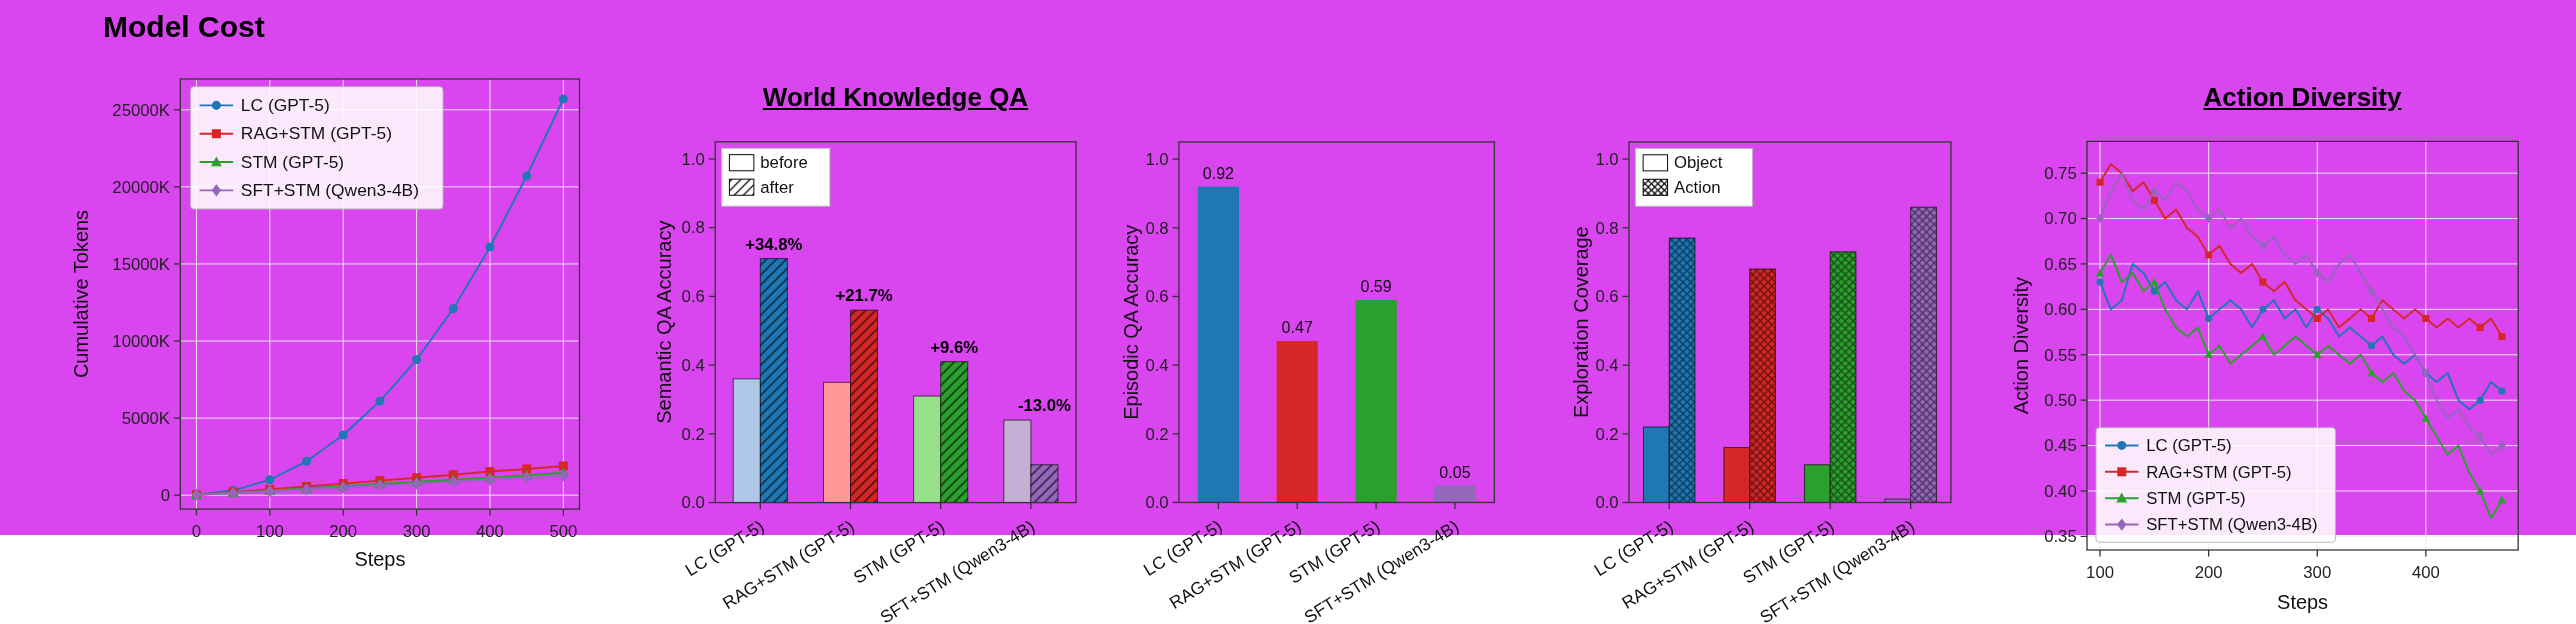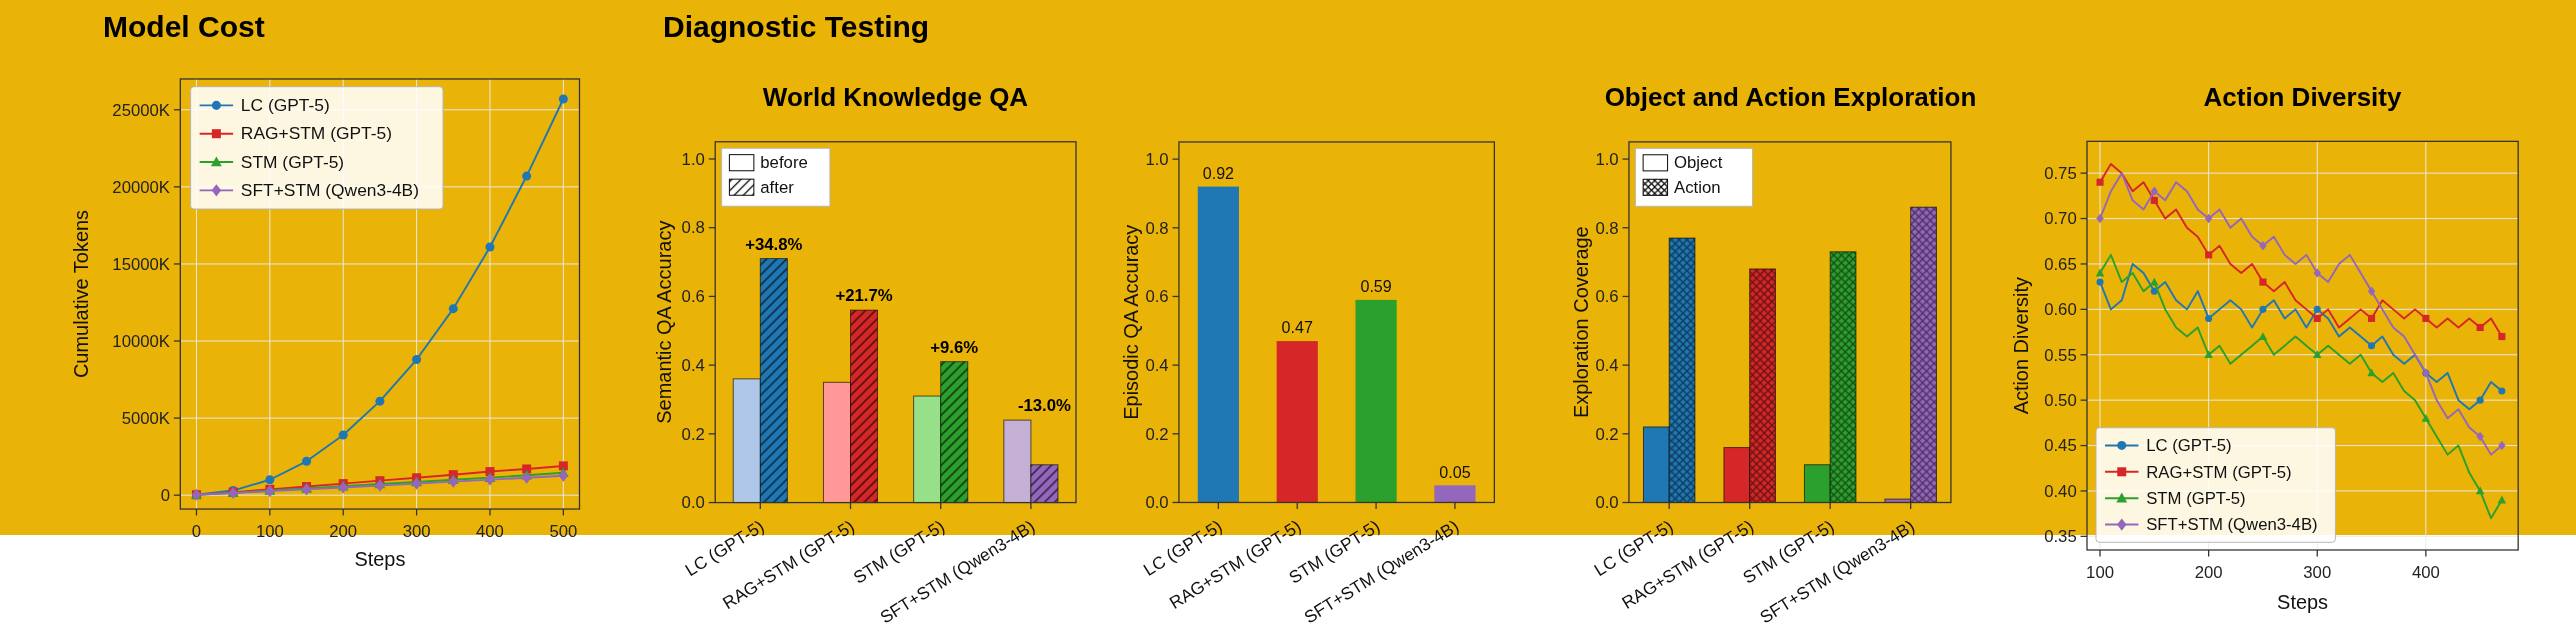--- a/index.html
+++ b/index.html
@@ -1,30 +1,28 @@
 <!DOCTYPE html>
 <html style="font-size:10.3px"><head>
 <meta charset="utf-8">
 <style>
   html,body{margin:0;padding:0;background:#ffffff;}
   body{width:2576px;height:625px;font-family:"Liberation Sans",sans-serif;overflow:hidden;}
-  .figure{position:relative;width:2576px;height:535px;background:#eab308;}
+  .figure{position:relative;width:2576px;height:535px;background:#d946ef;}
   .hdr{position:absolute;font-size:30px;font-weight:700;color:#000;white-space:nowrap;}
-  .subtitle{position:absolute;font-size:26px;font-weight:700;color:#000;text-align:center;white-space:nowrap;}
+  .subtitle{position:absolute;font-size:26px;font-weight:700;color:#000;text-align:center;white-space:nowrap;text-decoration:underline;}
   svg.chart{position:absolute;overflow:visible;}
 </style>
 </head>
 <body>
 
 <div class="figure">
   <div class="hdr" style="left:103px;top:10.3px;">Model Cost</div>
-  <div class="hdr" style="left:663px;top:10.3px;">Diagnostic Testing</div>
 
   <div class="subtitle" style="left:715px;top:82px;width:361px;">World Knowledge QA</div>
-  <div class="subtitle" style="left:1591px;top:82px;width:399px;">Object and Action Exploration</div>
   <div class="subtitle" style="left:2122px;top:82px;width:361px;">Action Diversity</div>
 
   <svg class="chart" id="svg-model-cost" style="left:58px;top:39px;" width="573" height="586" viewBox="0 0 890 910">
       <line x1="190" x2="810" y1="708.4516129032259" y2="708.4516129032259" stroke="#e8eaed" stroke-width="1.5"></line>
       <line x1="190" x2="810" y1="588.7383512544802" y2="588.7383512544802" stroke="#e8eaed" stroke-width="1.5"></line>
       <line x1="190" x2="810" y1="469.02508960573476" y2="469.02508960573476" stroke="#e8eaed" stroke-width="1.5"></line>
       <line x1="190" x2="810" y1="349.3118279569892" y2="349.3118279569892" stroke="#e8eaed" stroke-width="1.5"></line>
       <line x1="190" x2="810" y1="229.59856630824373" y2="229.59856630824373" stroke="#e8eaed" stroke-width="1.5"></line>
       <line x1="190" x2="810" y1="109.88530465949816" y2="109.88530465949816" stroke="#e8eaed" stroke-width="1.5"></line>
       <line x1="215.0735294117647" x2="215.0735294117647" y1="62" y2="730" stroke="#e8eaed" stroke-width="1.5"></line>

